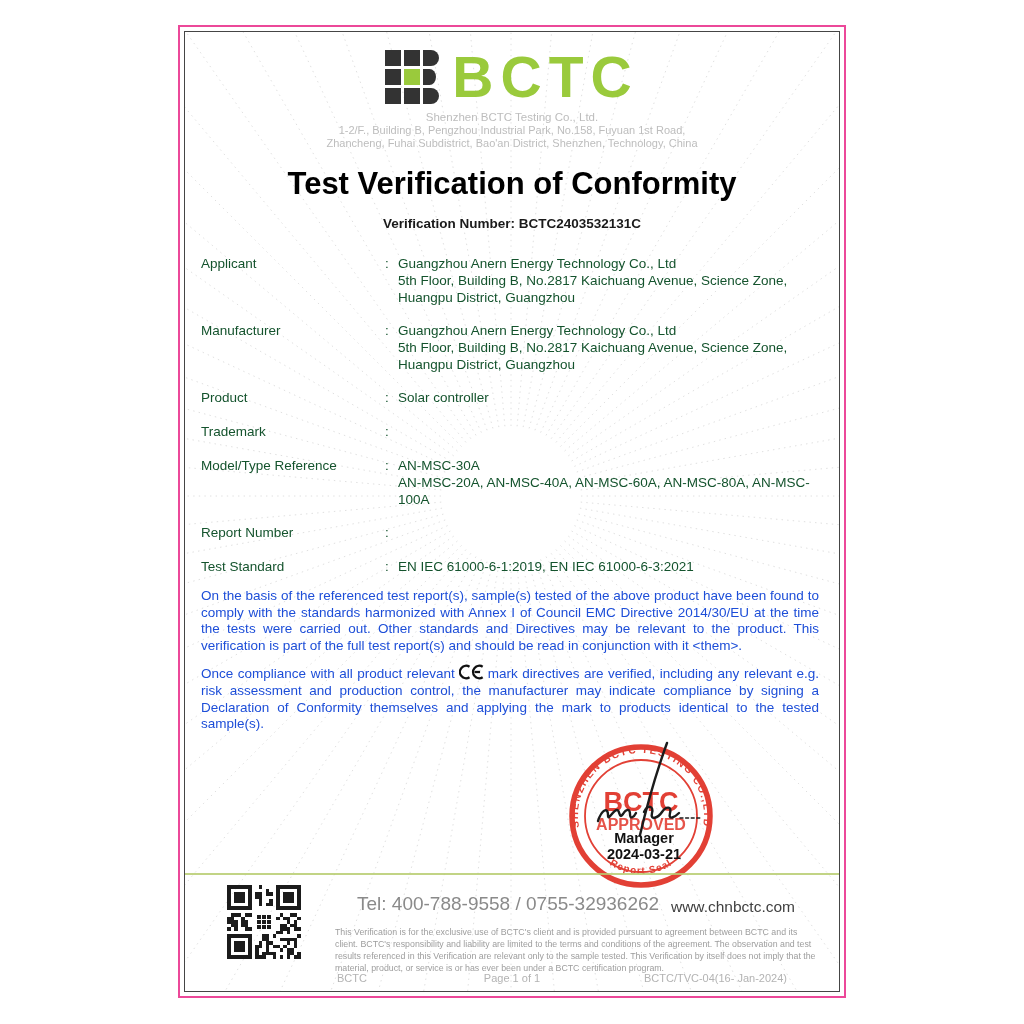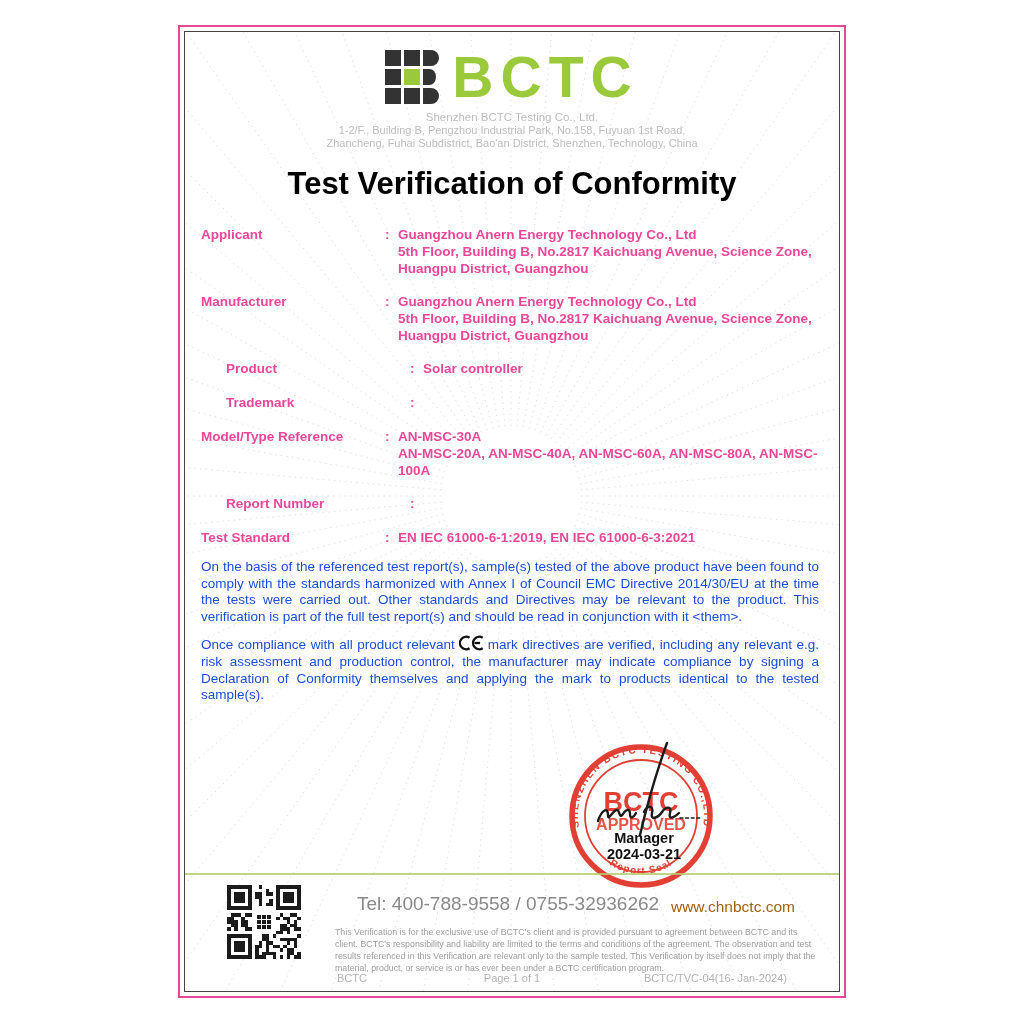--- a/index.html
+++ b/index.html
@@ -25,42 +25,42 @@
   .bicon .mid { width:13px; border-radius:0 60% 60% 0; }
   .logo-word { font-size:57px; font-weight:bold; color:#9aca3c; letter-spacing:7px; line-height:58px; }
   .co-name { margin-top:3px; font-size:11.5px; color:#bdbdbd; line-height:14px; }
   .co-addr { font-size:11px; color:#bdbdbd; line-height:13px; }
 
   .title { margin-top:16px; text-align:center; font-size:31px; font-weight:bold; color:#000; line-height:36px; }
   .verif { margin-top:14px; text-align:center; font-size:13.5px; font-weight:bold; color:#1a1a1a; }
 
   
   .fields { margin-top:24px; padding:0 20px 0 16px; }
-  .frow { display:flex; font-size:13.5px; font-weight:bold; color:#ec4899; line-height:17px; }
+  .frow { display:flex; font-size:13.5px; font-weight:normal; color:#14532d; line-height:17px; }
   .frow .lab { width:184px; flex:none; }
   .frow .col { width:13px; flex:none; }
   .frow .val { flex:1; }
   .frow .val span { display:block; }
-  .mb16 { margin-bottom:16px; } .mb17 { margin-bottom:17px;margin-left:25px; }
+  .mb16 { margin-bottom:16px; } .mb17 { margin-bottom:17px; }
 
   .para { margin-top:13px; padding:0 20px 0 16px; font-size:13.5px; color:#1d4ed8; line-height:16.6px; text-align:justify; }
   .para2 { margin-top:10px; }
   .ce { display:inline-block; vertical-align:-2px; margin:0 4px; }
 
   
   .seal { position:absolute; left:371px; top:684px; width:170px; height:170px; }
   .seal svg { overflow:visible; }
 
   
   .sep { position:absolute; left:0; right:0; top:826px; height:2px; background:#b7cc70; opacity:.85; }
   .qr { position:absolute; left:42px; top:838px; width:74px; height:74px; }
   #qr-svg { shape-rendering:crispEdges; }
   #qr-svg rect { fill:#1b1b1b; }
   .tel { position:absolute; left:172px; top:846px; font-size:19px; color:#8a8a8a; }
-  .site { position:absolute; right:44px; top:851px; font-size:15.5px; color:#a16207; }
+  .site { position:absolute; right:44px; top:851px; font-size:15.5px; color:#404040; }
   .disc { position:absolute; left:150px; top:879px; width:484px; font-size:8.8px; color:#9d9d9d; line-height:12px; }
   .fbot { position:absolute; left:0; right:0; top:925px; display:grid; grid-template-columns:1fr 1fr 1fr; font-size:11px; color:#b3b3b3; }
   .fbot .l { padding-left:152px; } .fbot .c { text-align:center; } .fbot .r { text-align:right; padding-right:52px; }
 </style>
 </head>
 <body>
 
 <div class="canvas">
   <div class="sheet">
     <div class="sheet-inner">
@@ -154,20 +154,21 @@
                 <span class="rnd"></span>
             </div>
             <div class="logo-word">BCTC</div>
           </div>
           <div class="co-name">Shenzhen BCTC Testing Co., Ltd.</div>
           <div class="co-addr">1-2/F., Building B, Pengzhou Industrial Park, No.158, Fuyuan 1st Road,</div>
           <div class="co-addr">Zhancheng, Fuhai Subdistrict, Bao'an District, Shenzhen, Technology, China</div>
         </div>
 
         <div class="title">Test Verification of Conformity</div>
+        <div class="verif">Verification Number: BCTC2403532131C</div>
 
         <div class="fields">
           <div class="frow mb16">
             <span class="lab">Applicant</span>
             <span class="col">:</span>
             <span class="val">
               <span>Guangzhou Anern Energy Technology Co., Ltd</span>
                 <span>5th Floor, Building B, No.2817 Kaichuang Avenue, Science Zone, Huangpu District, Guangzhou</span>
             </span>
           </div>

